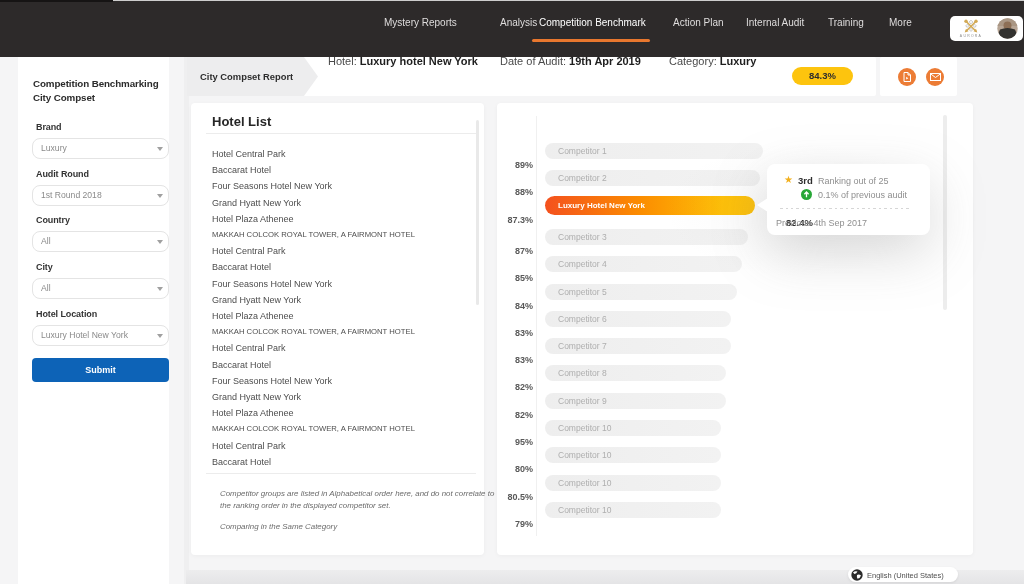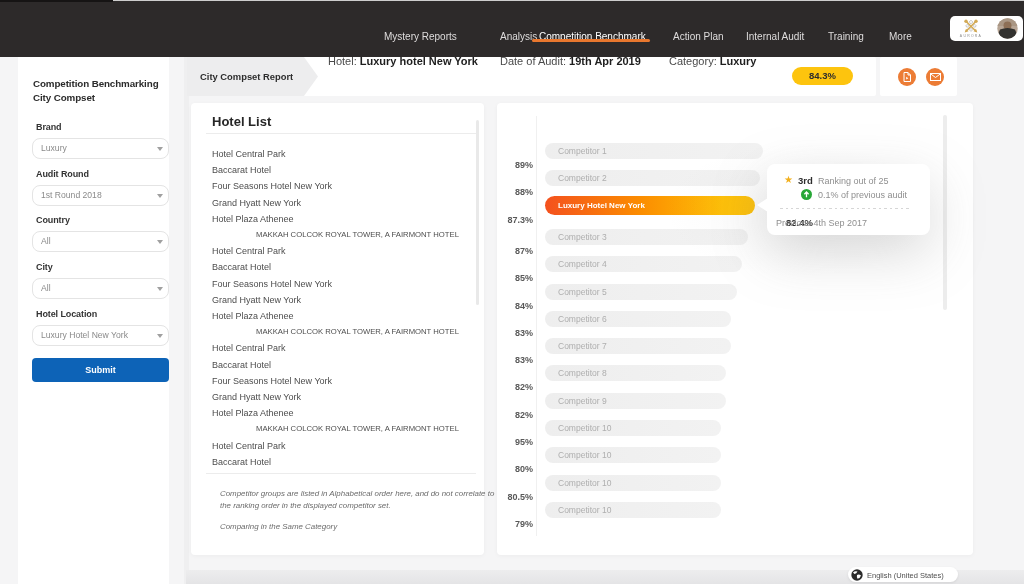--- a/index.html
+++ b/index.html
@@ -4,21 +4,21 @@
 <style>
   * { margin:0; padding:0; box-sizing:border-box; }
   html,body { width:1024px; height:584px; overflow:hidden; }
   body { font-family:"Liberation Sans", sans-serif; background:#f5f5f6; position:relative; }
   .abs { position:absolute; }
 
   
   #navbar { left:0; top:0; width:1024px; height:57px; background:#2d2a2a; }
   #topline { left:113px; top:0; width:911px; height:1px; background:#cdcdcd; }
   #topnotch { left:0; top:0; width:113px; height:2px; background:#161414; }
-  .navitem { top:30px; height:13px; line-height:13px; font-size:10px; color:#dfdddd; white-space:nowrap;text-align:center; }
+  .navitem { top:16px; height:13px; line-height:13px; font-size:10px; color:#dfdddd; white-space:nowrap;text-align:center; }
   .navitem.active { color:#ffffff; }
   #navunderline { left:532px; top:39px; width:118px; height:2.5px; background:#e8772e; border-radius:2px; }
   #logobox { left:950px; top:16px; width:73px; height:25px; background:#ffffff; border-radius:5px; }
 
   
   #sidebar { left:18px; top:57px; width:151px; height:527px; background:#ffffff; }
   #sidegap { left:184px; top:57px; width:5px; height:527px; background:#efeff0; }
   .sb-h { left:33px; width:150px; font-size:9.8px; letter-spacing:-0.1px; font-weight:bold; color:#2b2b2b; }
   .sb-label { left:36px; width:120px; font-size:9px; letter-spacing:-0.1px; font-weight:bold; color:#333333; height:12px; line-height:12px; }
   .sb-select { left:32px; width:137px; height:21px; background:#fff; border:1px solid #e4e4e4; border-radius:8px; font-size:8.6px; color:#8a8a8a; line-height:19px; padding-left:8px; }
@@ -32,21 +32,21 @@
   .hd-txt b { color:#1e1e1e; }
   #chevtxt { left:200px; top:71px; font-size:9.4px; font-weight:bold; color:#2d2d2d; height:12px; line-height:12px; }
   #pill { left:792px; top:67px; width:61px; height:18px; background:#fdc40e; border-radius:9px; text-align:center; line-height:18px; font-size:9.5px; font-weight:bold; color:#2c2c2c; }
   .iconcirc { top:67.5px; width:18px; height:18px; border-radius:50%; background:#ec7c35; }
 
   
   #hotelcard { left:191px; top:103px; width:293px; height:452px; background:#ffffff; border-radius:4px; box-shadow:0 1px 4px rgba(0,0,0,0.04); }
   #hl-title { left:212px; top:114px; font-size:13px; font-weight:bold; color:#262626; }
   .hl-div { left:206px; width:270px; height:1px; background:#ececec; }
   .hl-item { left:212px; width:260px; height:12px; line-height:12px; font-size:9px; color:#4d4d4d; white-space:nowrap; }
-  .hl-item.caps { font-size:7.7px;margin-left:44px; }
+  .hl-item.caps { font-size:7.7px; }
   .hl-note { left:206px; width:283px; font-size:7.9px; font-style:italic; color:#6b6b6b; line-height:11.5px;margin-left:14px; }
   #hl-scroll { left:476px; top:120px; width:3px; height:185px; background:#e9e9e9; border-radius:2px; }
 
   
   #chartcard { left:497px; top:103px; width:476px; height:452px; background:#ffffff; border-radius:4px; box-shadow:0 1px 4px rgba(0,0,0,0.04); }
   #axis { left:536px; top:116px; width:1px; height:420px; background:#f0f0f0; }
   .pct { width:40px; text-align:right; font-size:9px; font-weight:bold; color:#585858; height:12px; line-height:12px;margin-top:14px; }
   .bar { left:545px; height:16px; border-radius:8px; background:linear-gradient(to right,#eeeeee,#f2f2f2); color:#aeaeae; font-size:8.5px; line-height:16.5px; padding-left:13px; white-space:nowrap; }
   #obar { left:545px; top:196px; width:210px; height:19px; border-radius:9.5px; background:linear-gradient(to right,#f4511e,#fb8c00 45%,#ffc107 85%); color:#ffffff; font-weight:bold; font-size:8px; line-height:19.5px; padding-left:13px; }
   #ch-scroll { left:943px; top:115px; width:4px; height:195px; background:#ededed; border-radius:2px; }

